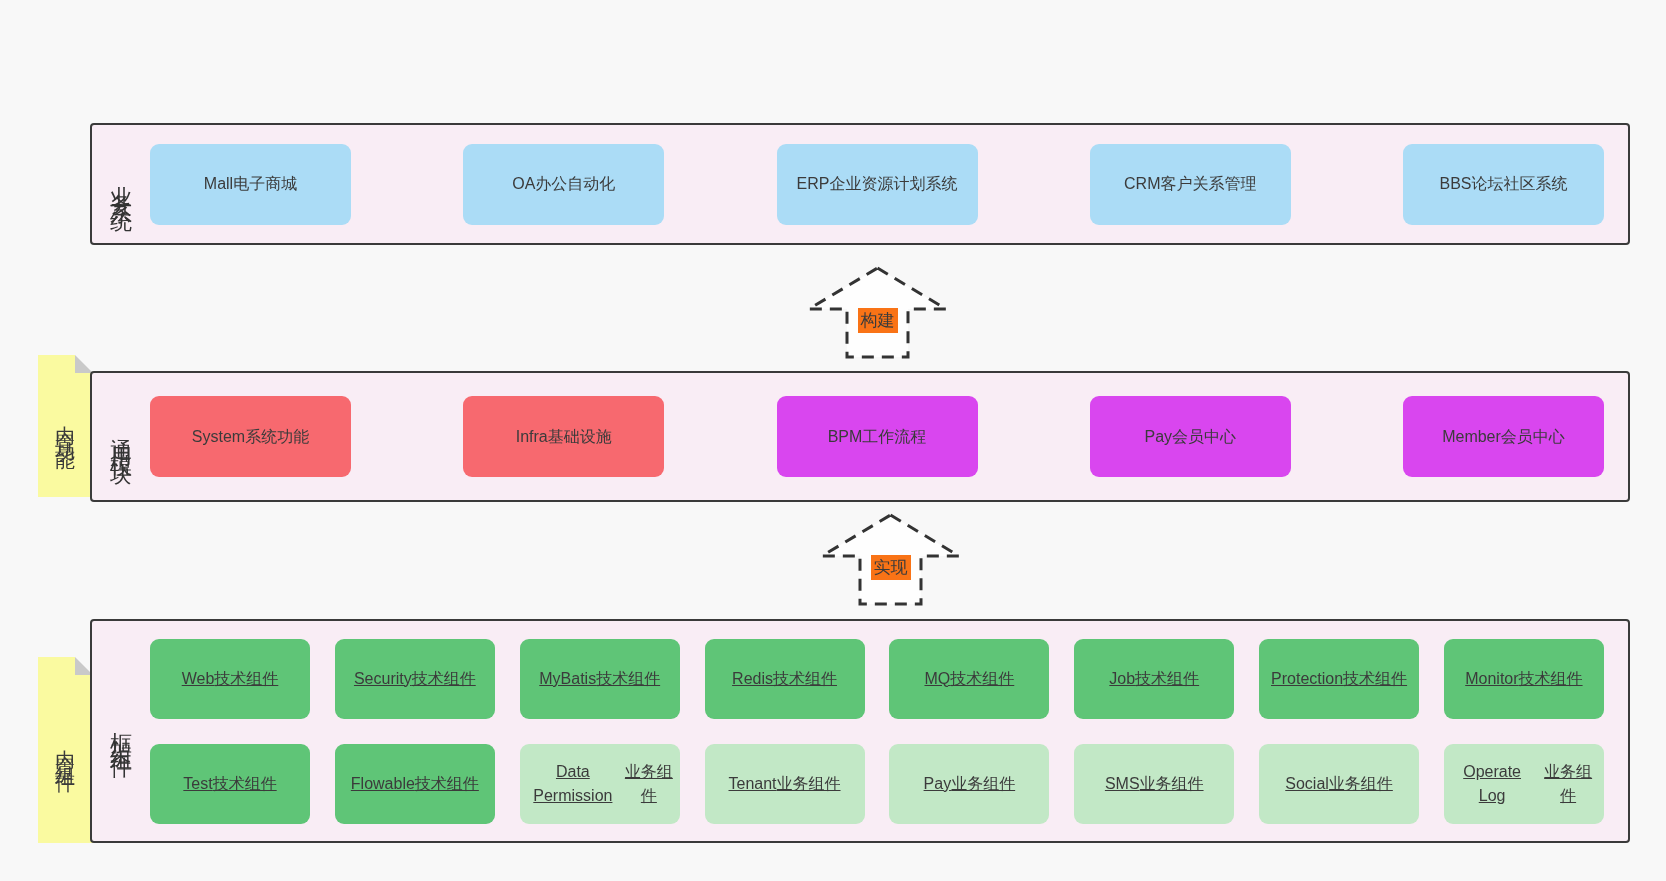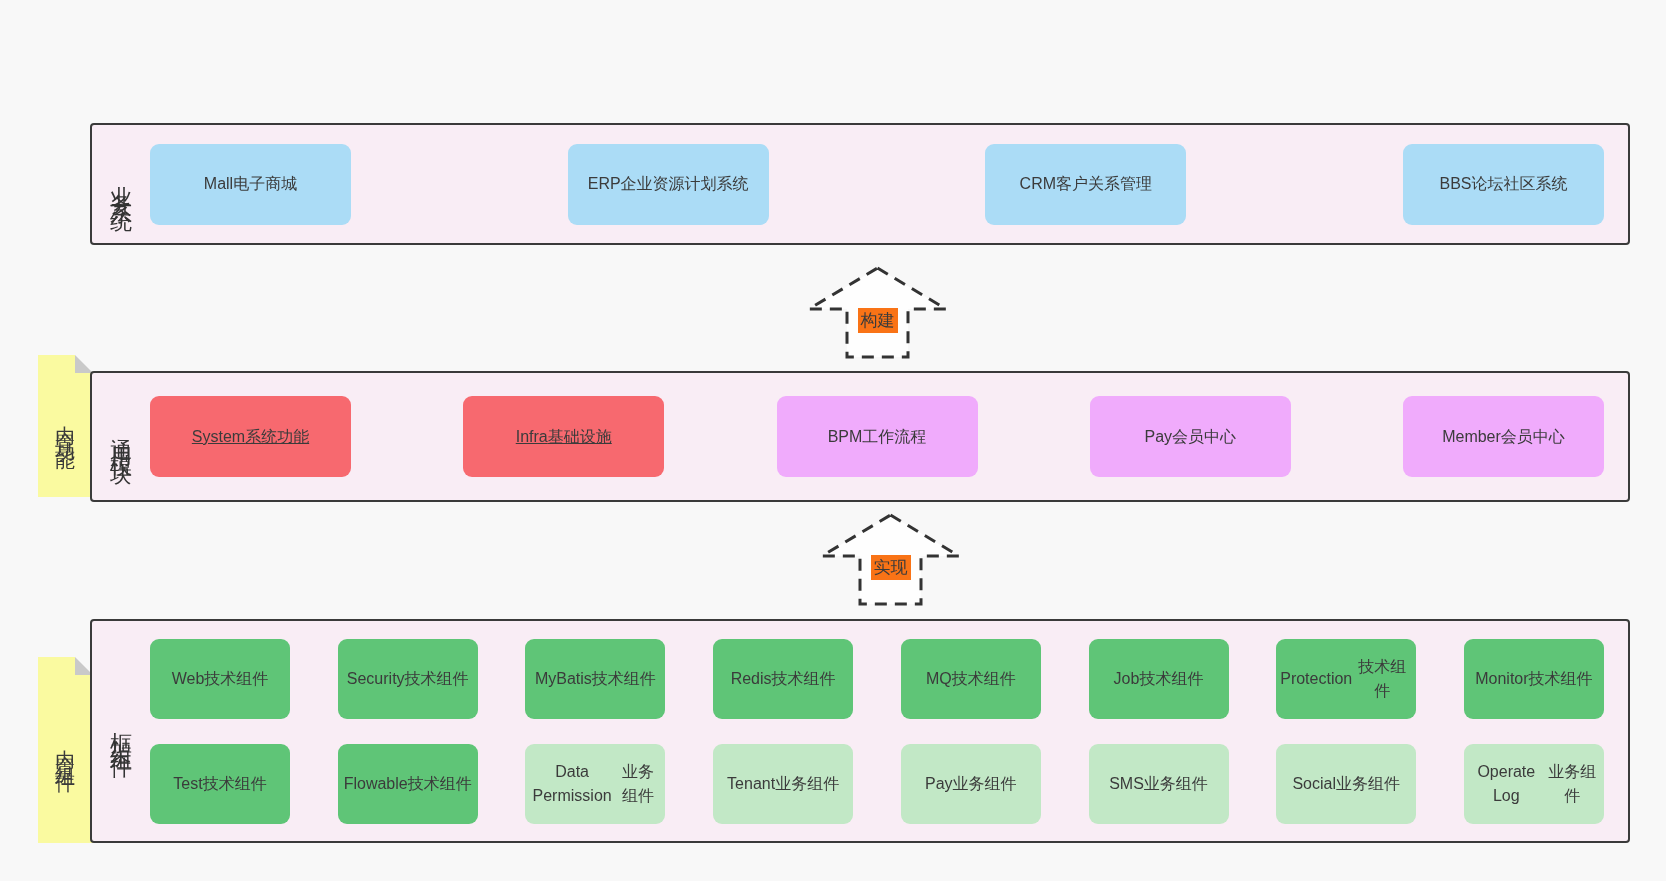--- a/index.html
+++ b/index.html
@@ -33,24 +33,24 @@
   }
   .brow{display:flex;justify-content:space-between;}
   
   .box{
     box-sizing:border-box;border-radius:9px;
     display:flex;flex-direction:row;align-items:center;justify-content:center;
     text-align:center;font-size:16px;line-height:1.5;color:#3b3b3b;
     padding:2px 4px;
   }
   .band1 .box,.band2 .box{width:201px;height:81px;}
-  .band3 .box{width:140px;height:80px;}
+  .band3 .box{width:160px;height:80px;text-decoration:underline;}
   .blue{background:#abdcf6;}
-  .red{background:#f7696f;text-decoration:underline;}
-  .pink{background:#f0abfc;}
+  .red{background:#f7696f;}
+  .pink{background:#d946ef;}
   .green{background:#5fc577;}
   .green-light{background:#c2e8c6;}
   
   .note{
     position:absolute;left:38px;width:55px;background:#fafaa0;z-index:1;
     display:flex;align-items:center;justify-content:center;
     font-size:20px;color:#3a3a3a;
   }
   .note1{top:355px;height:142px;}
   .note2{top:657px;height:186px;}
@@ -83,20 +83,24 @@
 <div class="band band1">
   <div class="band-label">
     <span class="vtext">业务系统</span>
   </div>
   <div class="band-content">
     <div class="box blue">
       <div>Mall</div>
       <div>电子商城</div>
     </div>
     <div class="box blue">
+      <div>OA</div>
+      <div>办公自动化</div>
+    </div>
+    <div class="box blue">
       <div>ERP</div>
       <div>企业资源计划系统</div>
     </div>
     <div class="box blue">
       <div>CRM</div>
       <div>客户关系管理</div>
     </div>
     <div class="box blue">
       <div>BBS</div>
       <div>论坛社区系统</div>

